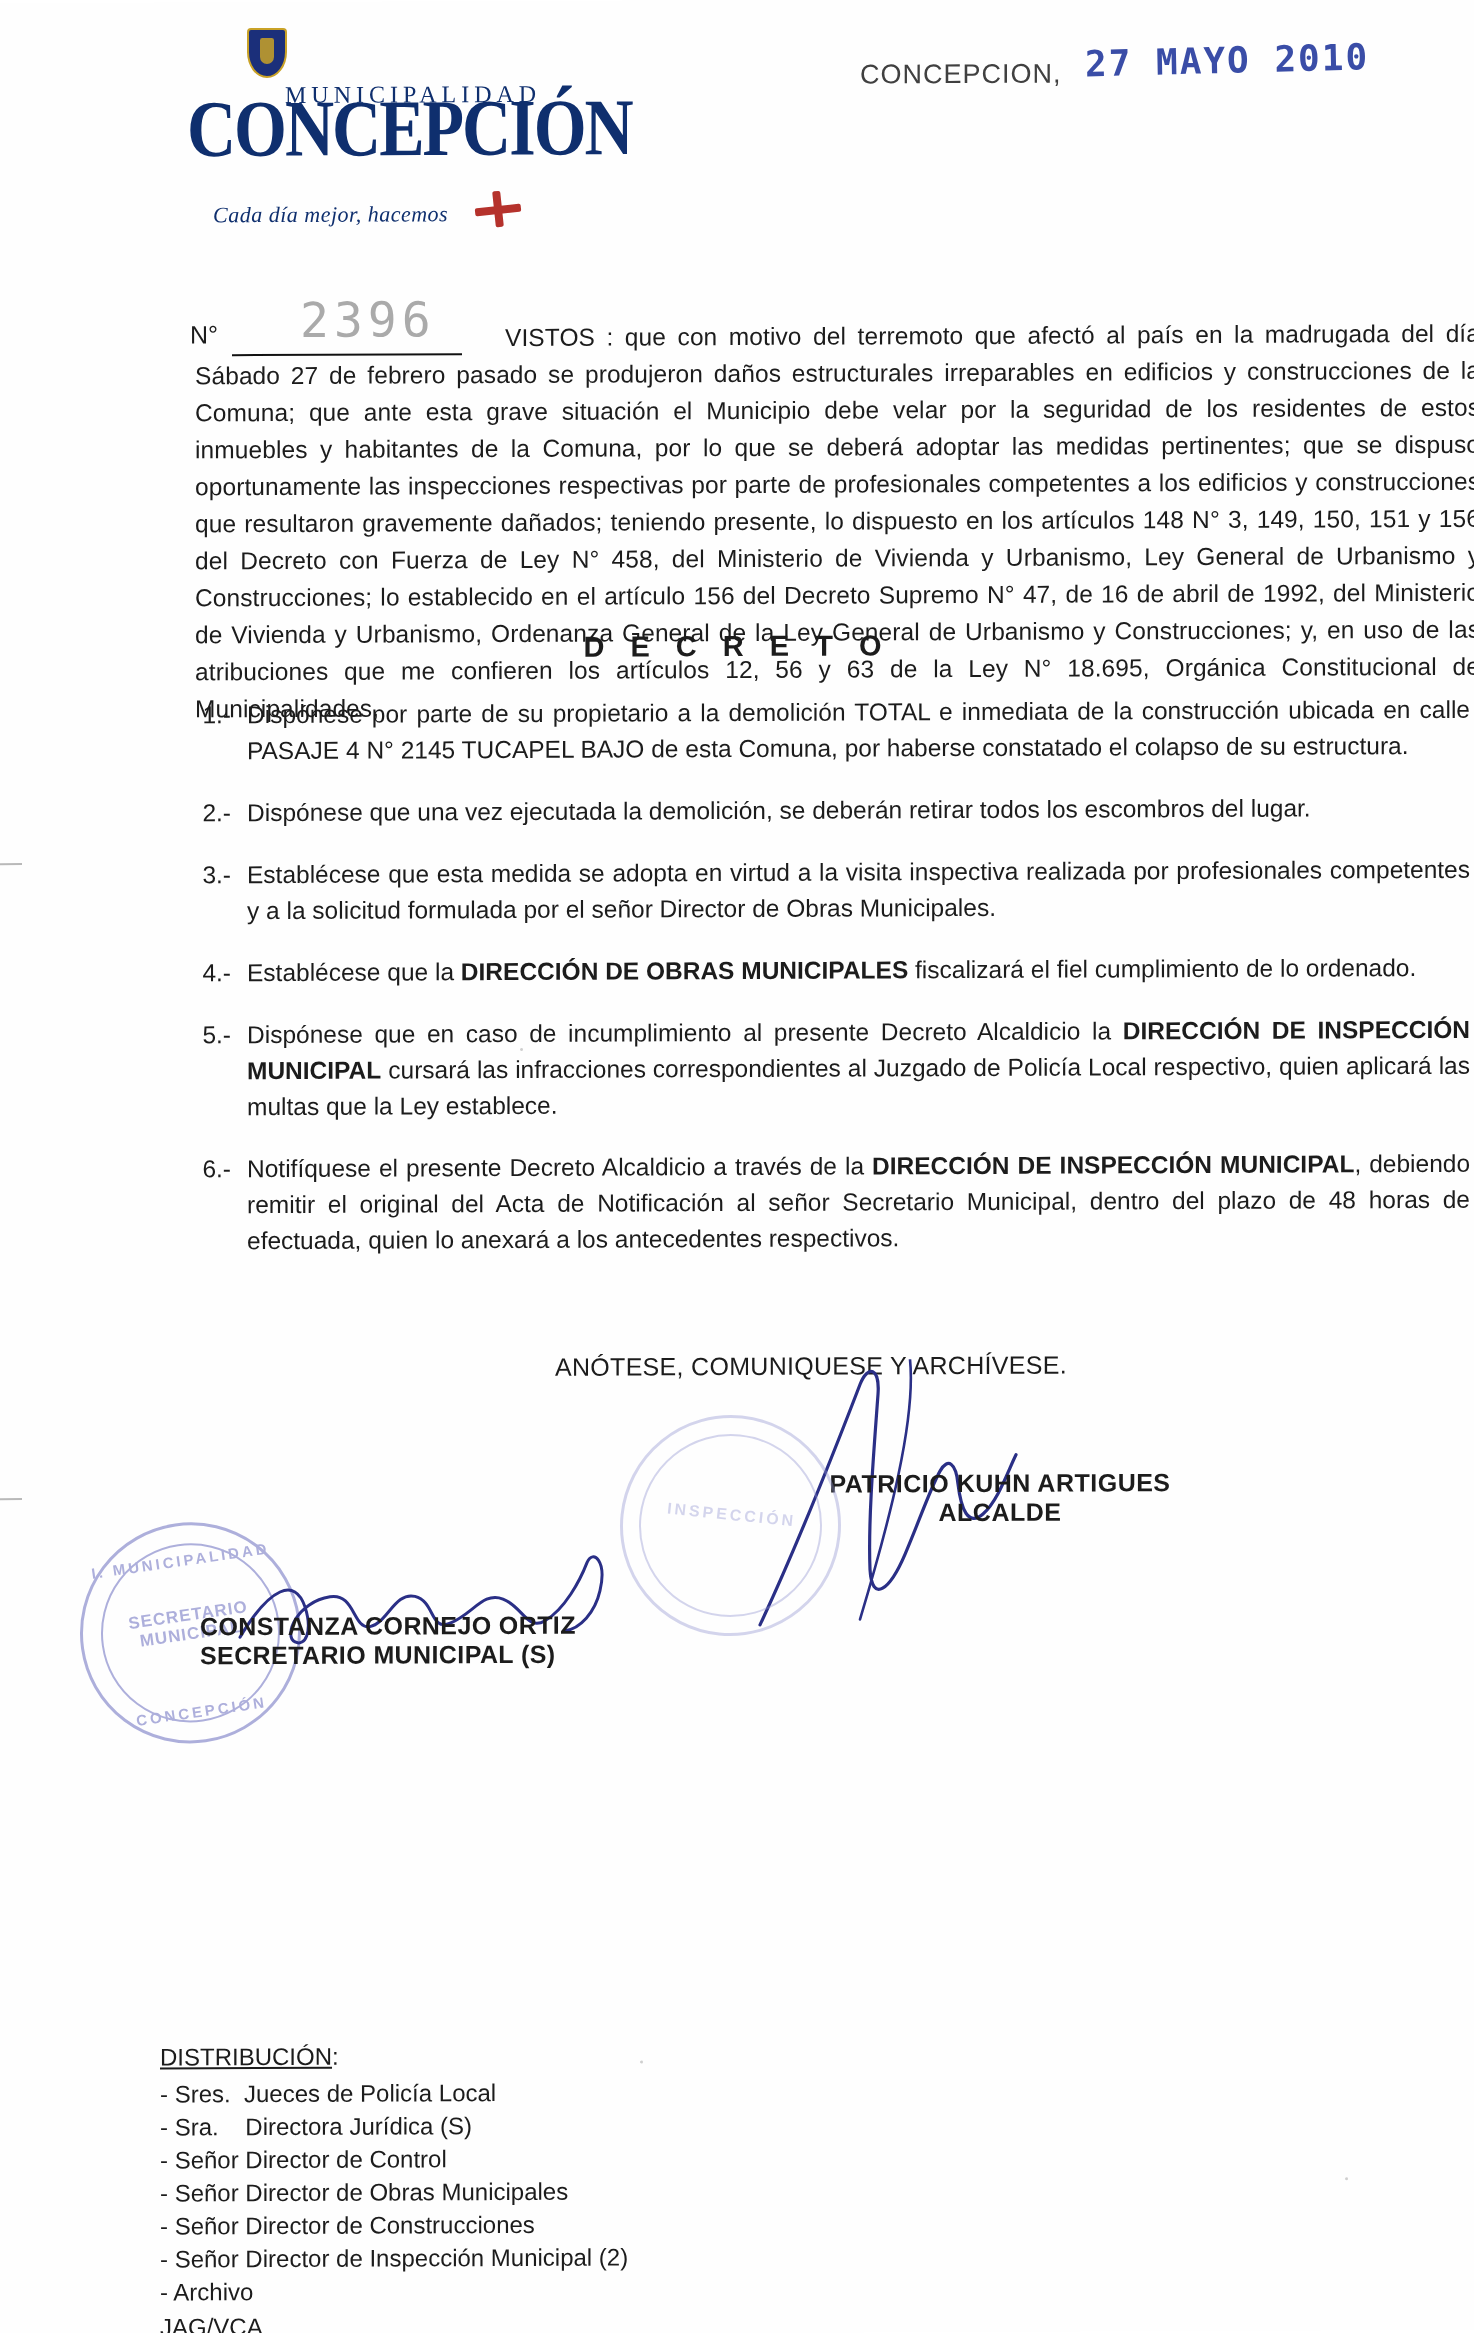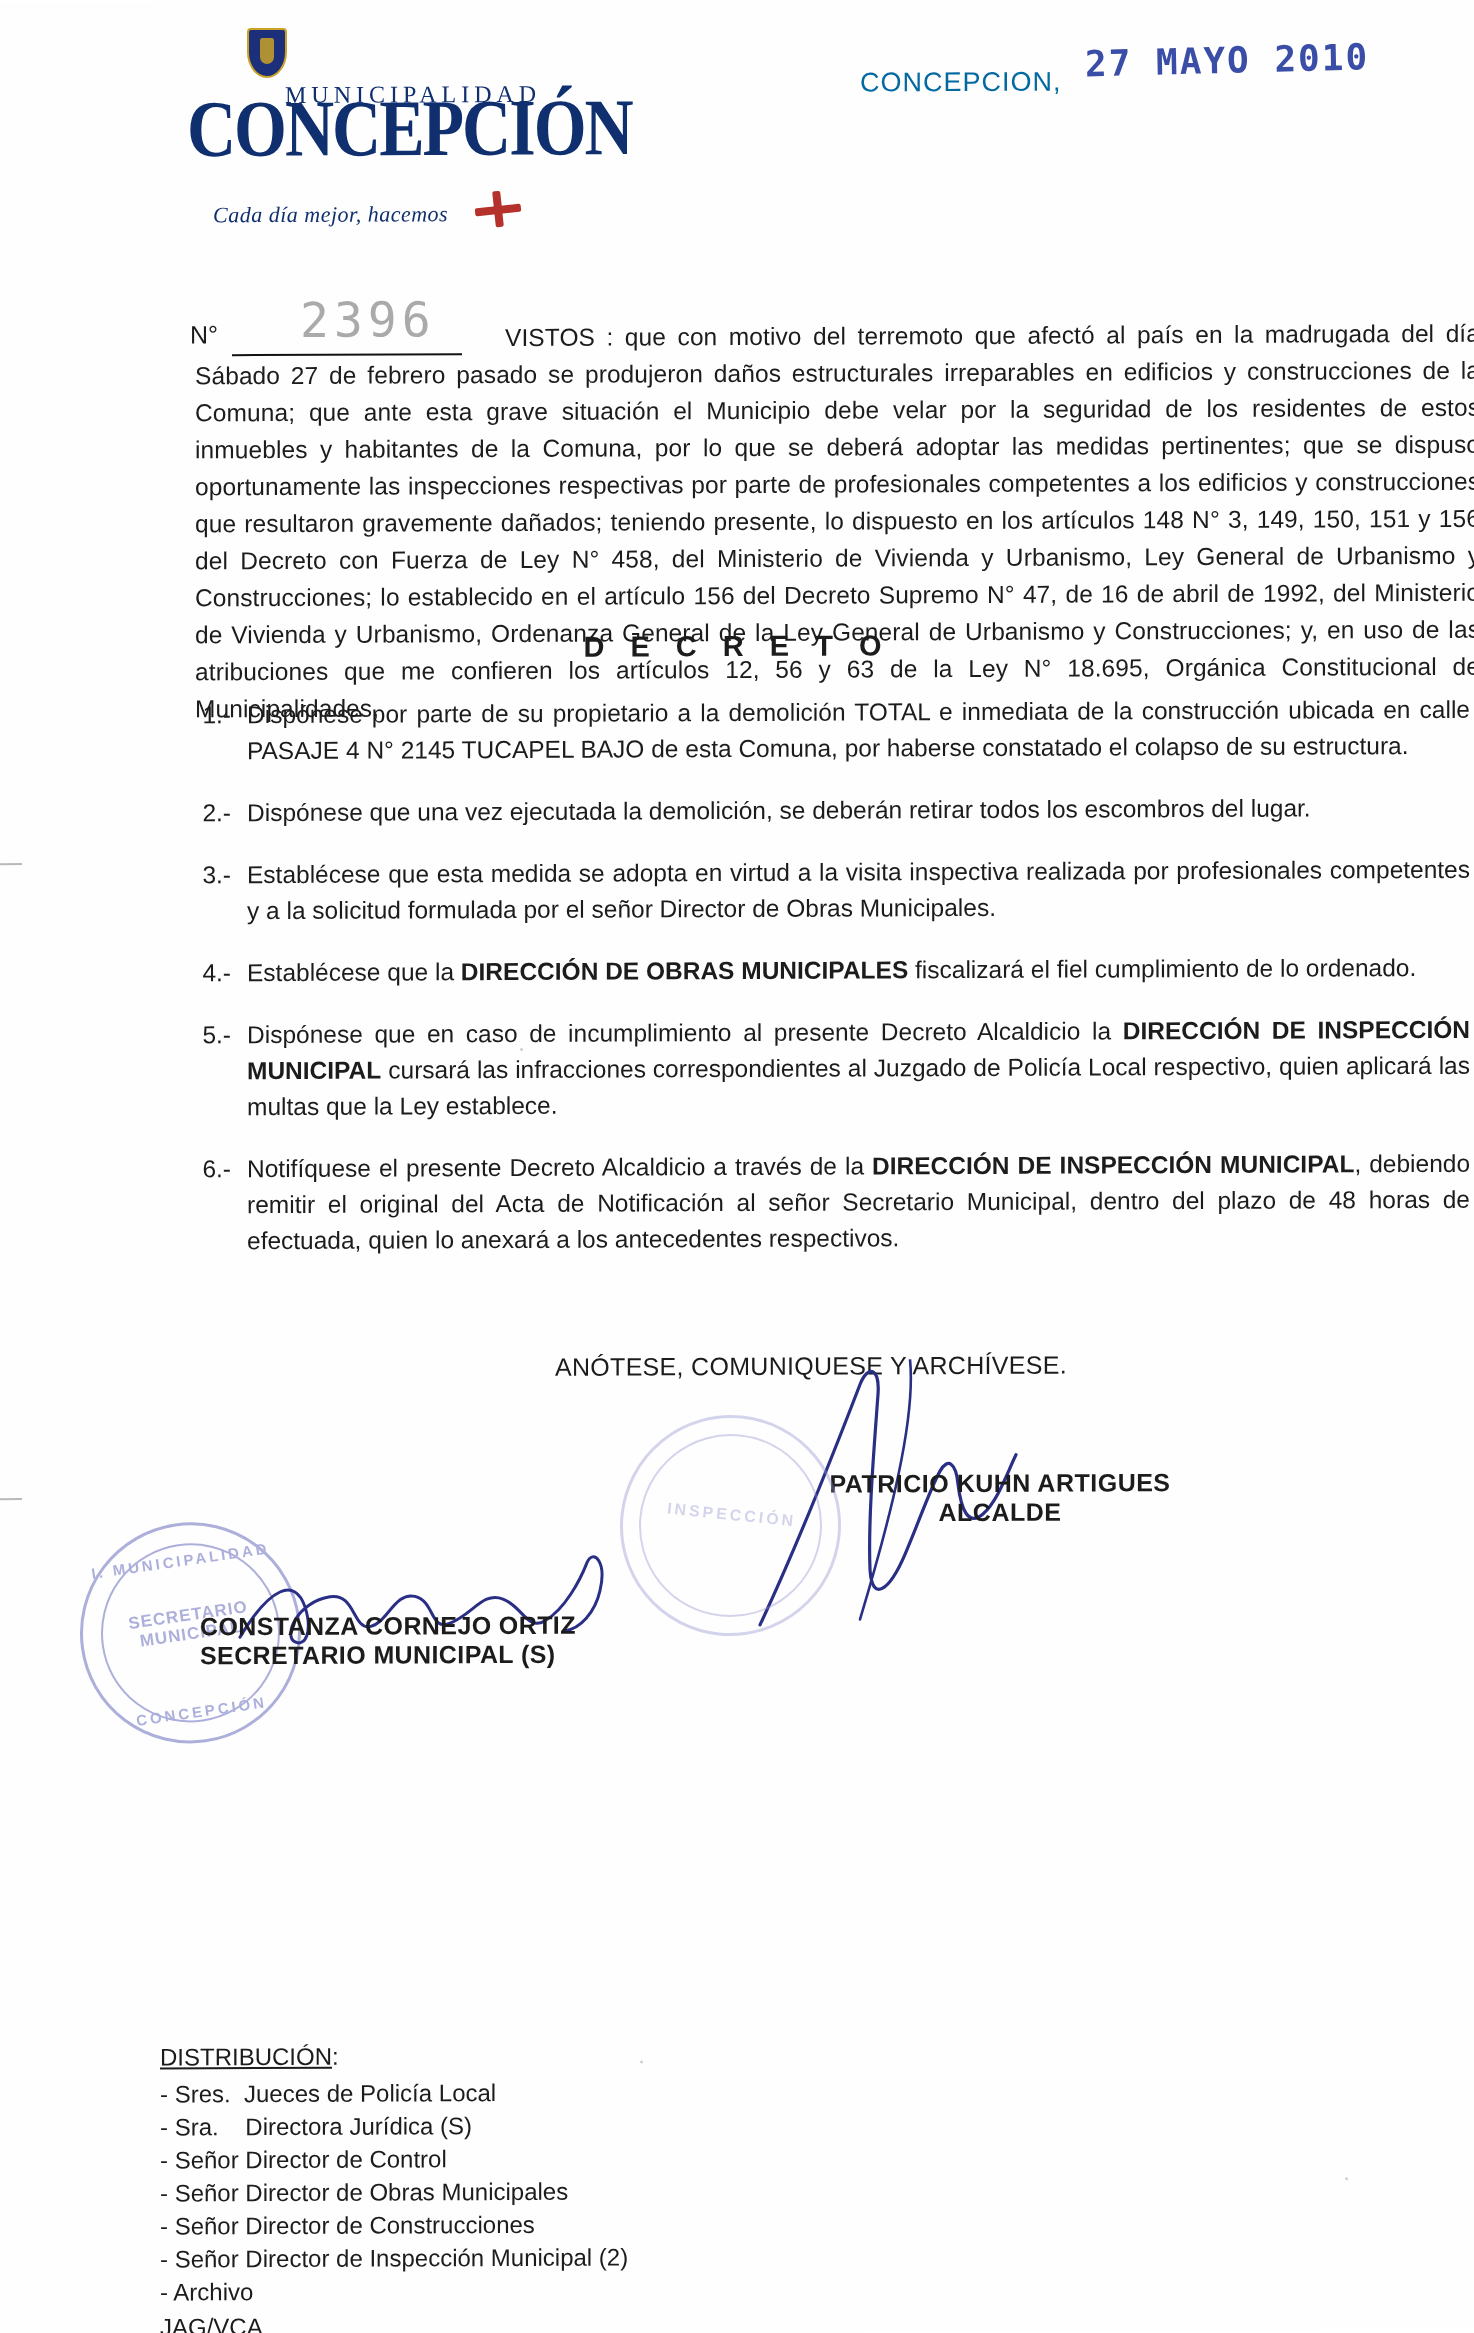--- a/index.html
+++ b/index.html
@@ -113,24 +113,24 @@
     left: 0; top: 15px; width: 46px; height: 8px;
     transform: rotate(-6deg);
   }
   .slogan-cross:after {
     left: 19px; top: 0; width: 8px; height: 36px;
     transform: rotate(-6deg);
   }
   .city-date {
     position: absolute;
     left: 860px;
-    top: 46px;
+    top: 38px;
     font-size: 27px;
     letter-spacing: 1px;
-    color: #0369a1;
+    color: #404040;
   }
   .date-stamp {
     position: absolute;
     left: 1085px;
     top: 20px;
     font-family: "DejaVu Sans Mono", monospace;
     font-weight: 700;
     font-size: 36px;
     letter-spacing: 2px;
     color: #2a3fa0;

